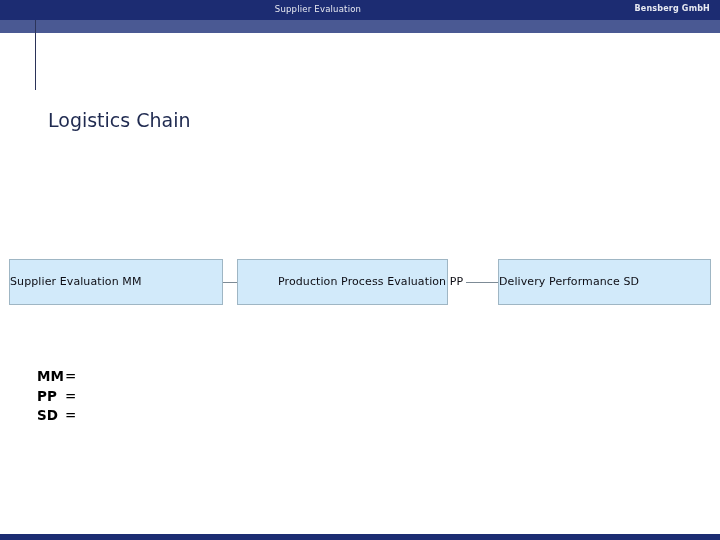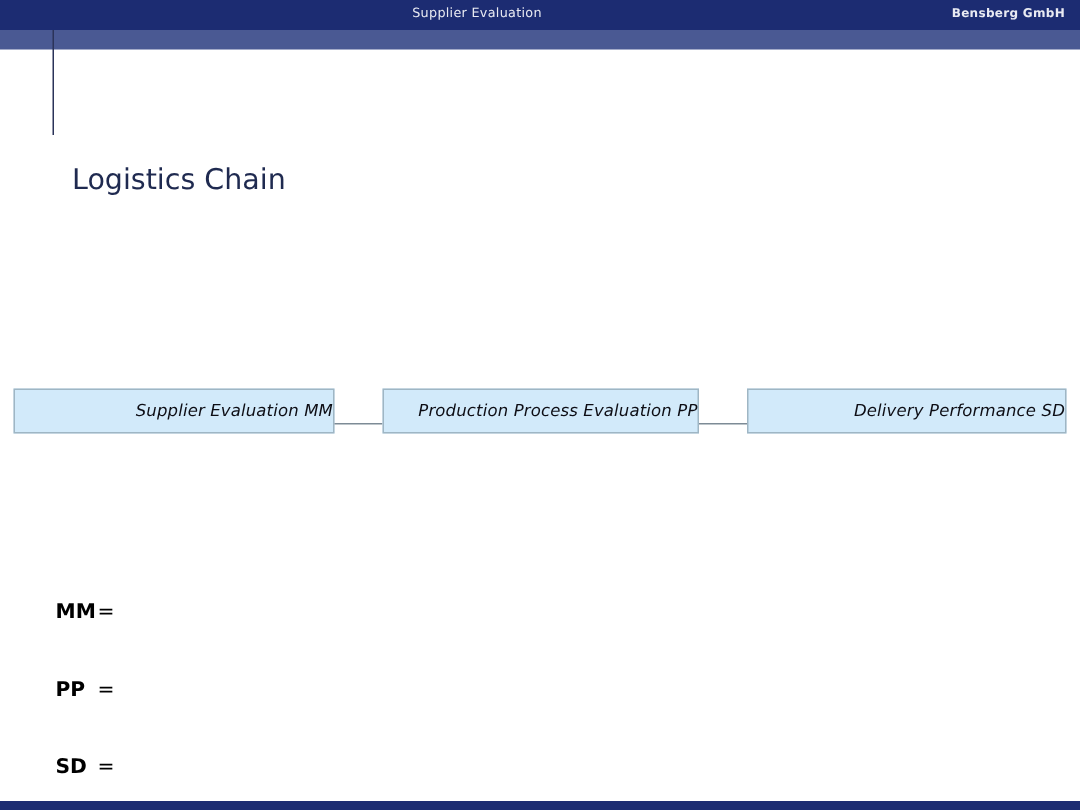--- a/index.html
+++ b/index.html
@@ -79,38 +79,37 @@
   .flow {
     position: absolute;
     left: 0;
     top: 259px;
     width: 720px;
     height: 49px;
   }
   .flow-box {
     position: absolute;
     top: 0;
-    height: 30px;
+    height: 46px;
     background: #d2eafa;
     border: 1px solid #9fb6c4;
     box-sizing: border-box;
     display: flex;
     align-items: center;
-    justify-content: flex-end;
-    font-style: italic;
+    justify-content: flex-start;
   }
   .flow-box-label {
     color: #0d0d14;
     font-size: 11px;
     line-height: 14px;
     white-space: nowrap;
     letter-spacing: 0.1px;
   }
   .box-1 { left: 9px;   width: 214px; }
-  .box-2 { left: 255px; width: 211px; }
+  .box-2 { left: 237px; width: 211px; padding-left: 40px; }
   .box-3 { left: 498px; width: 213px; }
 
   .connector {
     position: absolute;
     top: 23px;
     height: 1px;
     background: #7d8b96;
   }
   .conn-1 { left: 223px; width: 32px; }
   .conn-2 { left: 466px; width: 32px; }
@@ -126,21 +125,20 @@
   }
   .legend-row {
     display: flex;
     align-items: baseline;
     white-space: nowrap;
   }
   .legend-abbr {
     font-weight: bold;
     width: 28px;
     display: inline-block;
-    margin-top: 32px;
   }
   .legend-eq {
     width: 14px;
     display: inline-block;
   }
   .legend-text {
     display: inline-block;
   }
 
   

